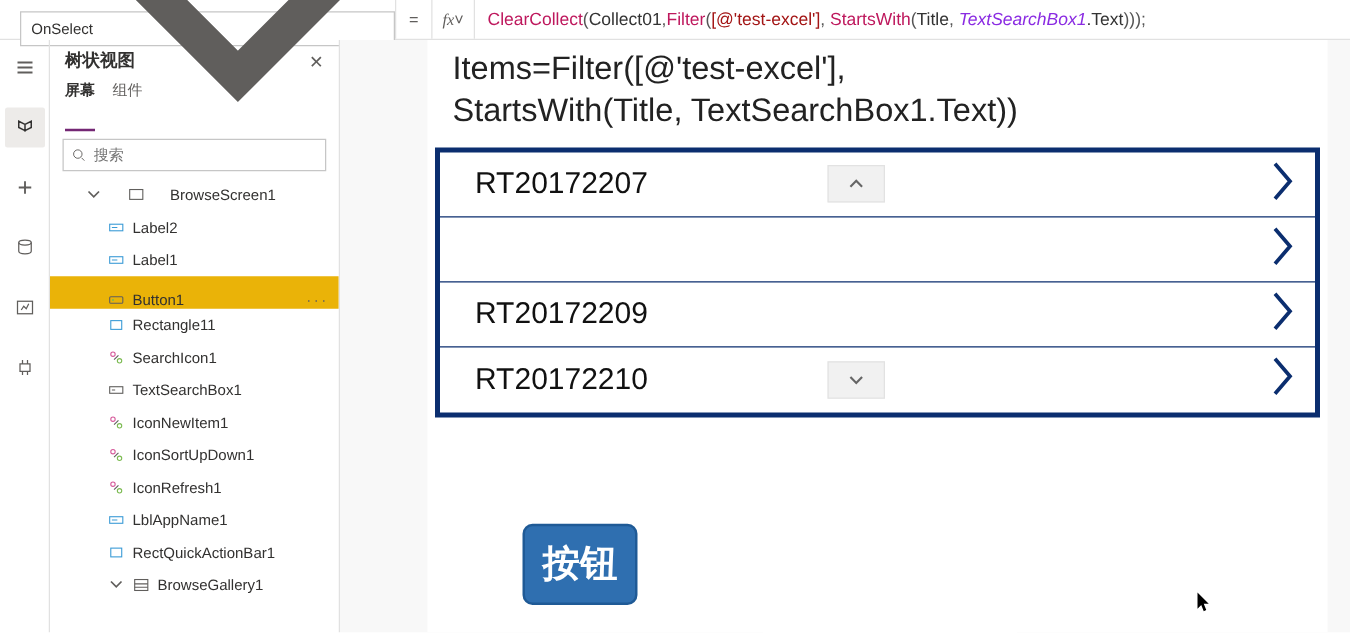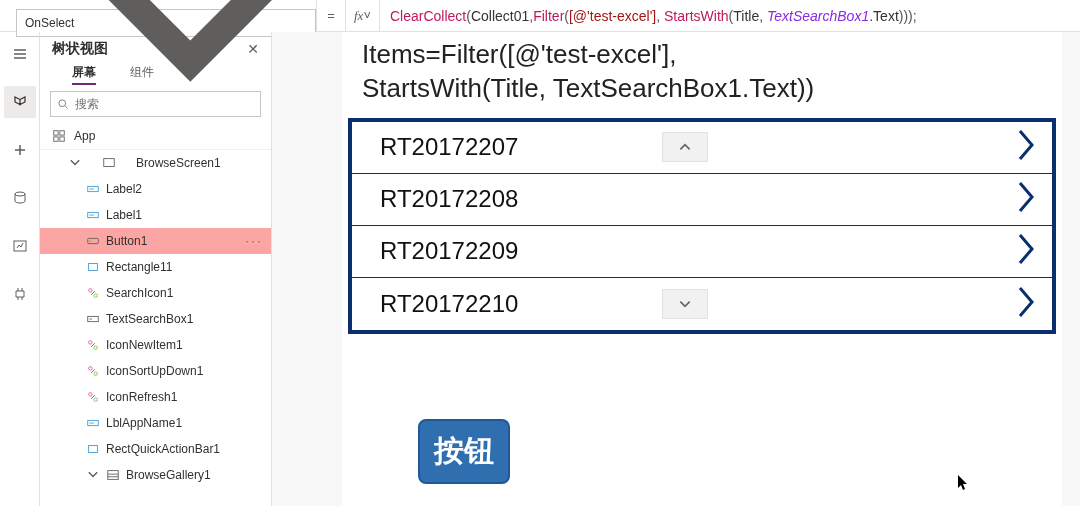--- a/index.html
+++ b/index.html
@@ -24,31 +24,31 @@
   .rail-btn { width: 32px; height: 32px; display: flex; align-items: center; justify-content: center; color: #605e5c; cursor: pointer; border-radius: 2px; }
   .rail-btn.sel { background: #edebe9; }
   .rail-btn svg { width: 16px; height: 16px; }
 
   
   .panel { width: 232px; border-right: 1px solid #e1e1e1; display: flex; flex-direction: column; }
   .panel-head { display: flex; align-items: center; justify-content: space-between; padding: 8px 12px 0 12px; }
   .panel-title { font-size: 14px; font-weight: 600; color: #323130; }
   .close-x { font-size: 14px; color: #605e5c; cursor: pointer; }
   .tabs { display: flex; gap: 14px; padding: 6px 12px 0 12px; font-size: 12px; }
-  .tab { padding-bottom: 2px; color: #605e5c; cursor: pointer; margin-left: 20px; }
+  .tab { padding-bottom: 22px; color: #605e5c; cursor: pointer; }
   .tab.active { color: #323130; border-bottom: 2px solid #742774; font-weight: 600; }
   .search-wrap { padding: 6px 10px; }
   .search-box { display: flex; align-items: center; border: 1px solid #c6c6c6; height: 26px; padding: 12px 6px; gap: 6px; }
   .search-box input { border: none; outline: none; font-size: 12px; flex: 1; }
   .app-row { display: flex; align-items: center; gap: 8px; padding: 6px 12px; font-size: 12px; color: #323130; border-bottom: 1px solid #f0f0f0;}
   .tree { flex: 1; overflow: auto; font-size: 12px; color: #323130; }
   .node { display: flex; align-items: center; height: 26px; padding-left: 10px; gap: 6px; cursor: pointer; }
   .node.d1 { padding-left: 28px; gap: 20px; }
   .node.d2 { padding-left: 46px; }
-  .node.sel { background: #fca5a5; }
+  .node.sel { background: #eab308; align-items: flex-end; }
   .node .dots { margin-left: auto; margin-right: 8px; color: #605e5c; letter-spacing: 2px; }
   .tree svg, .app-row svg { width: 14px; height: 14px; flex: none; }
   .chev { width: 10px; height: 10px; }
 
   
   .canvas { flex: 1; background: #f8f8f8; position: relative; overflow: hidden; }
   .phone { position: absolute; left: 70px; top: 0; width: 720px; height: 100%; background: #fff; }
   .heading { font-size: 26px; color: #222; line-height: 1.3; padding: 6px 20px 12px 20px; }
   .gallery { margin: 0 6px; border: 4px solid #0b2e6f; }
   .grow { display: flex; align-items: center; border-bottom: 1px solid #0b2e6f; height: 52px; position: relative; }
@@ -128,29 +128,20 @@
     </div>
     <div class="search-wrap">
       <div class="search-box">
         <svg width="12" height="12" viewBox="0 0 16 16">
             <circle cx="7" cy="7" r="4.5" fill="none" stroke="#605e5c"></circle>
             <path d="M11 11l3 3" stroke="#605e5c"></path>
           </svg>
         <input placeholder="搜索" style="">
       </div>
     </div>
-    <div class="app-row">
-      <svg viewBox="0 0 16 16">
-          <rect x="2" y="2" width="5" height="5" fill="none" stroke="#605e5c"></rect>
-          <rect x="9" y="2" width="5" height="5" fill="none" stroke="#605e5c"></rect>
-          <rect x="2" y="9" width="5" height="5" fill="none" stroke="#605e5c"></rect>
-          <rect x="9" y="9" width="5" height="5" fill="none" stroke="#605e5c"></rect>
-        </svg>
-      <span>App</span>
-    </div>
     <div class="tree" id="tree">
         <div class="node d1">
           <svg class="chev" viewBox="0 0 10 10">
             <path d="M2 3l3 3 3-3" stroke="#605e5c" fill="none"></path>
           </svg>
           <svg viewBox="0 0 16 16">
             <rect x="2" y="3" width="12" height="9" fill="none" stroke="#605e5c"></rect>
           </svg>
           <span>BrowseScreen1</span>
         </div>
@@ -259,21 +250,20 @@
             <div class="scroll-btn">
               <svg viewBox="0 0 12 12">
                 <path d="M2 8l4-4 4 4" stroke="#666" fill="none" stroke-width="1.5"></path>
               </svg>
             </div>
             <span class="gnav"><svg viewBox="0 0 20 36">
                 <path d="M4 4l12 14L4 32" stroke="#0b2e6f" fill="none" stroke-width="3"></path>
               </svg></span>
           </div>
           <div class="grow">
-            <span class="gtitle">RT20172208</span>
             <span class="gnav"><svg viewBox="0 0 20 36">
                 <path d="M4 4l12 14L4 32" stroke="#0b2e6f" fill="none" stroke-width="3"></path>
               </svg></span>
           </div>
           <div class="grow">
             <span class="gtitle">RT20172209</span>
             <span class="gnav"><svg viewBox="0 0 20 36">
                 <path d="M4 4l12 14L4 32" stroke="#0b2e6f" fill="none" stroke-width="3"></path>
               </svg></span>
           </div>

